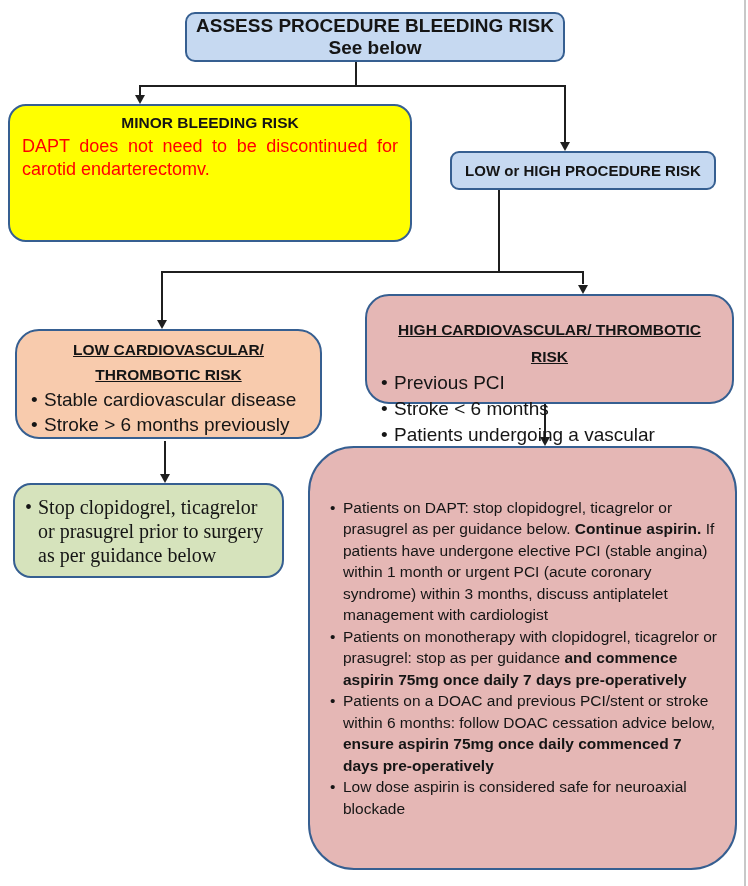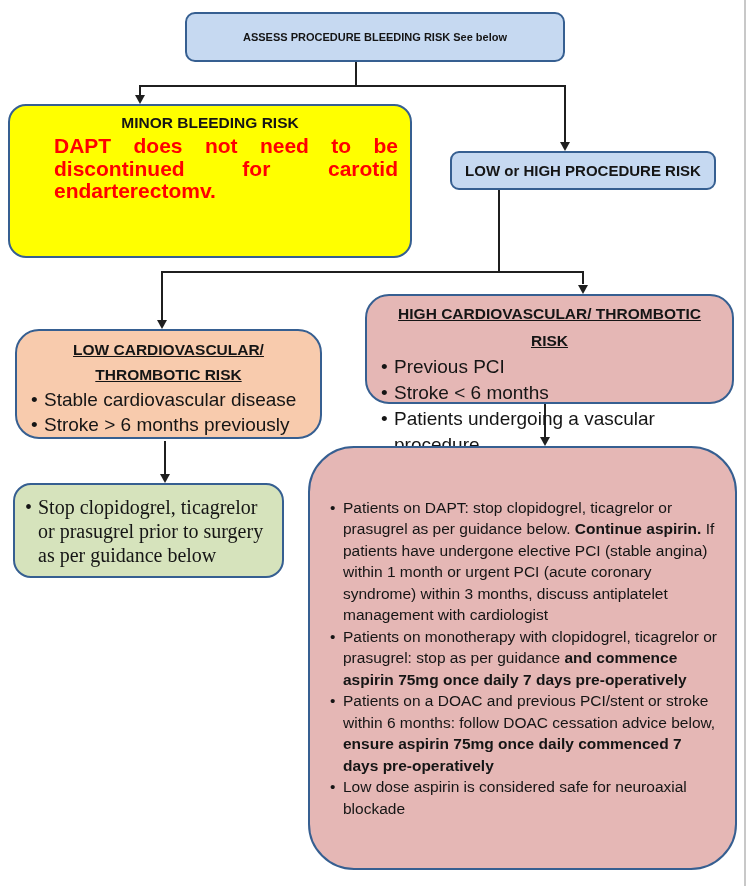--- a/index.html
+++ b/index.html
@@ -1,35 +1,35 @@
 <!DOCTYPE html>
 <html style="--blue-fill: #c6d9f1; --border-blue: #365f91; --yellow-fill: #ffff00; --peach-fill: #f8cbad; --rose-fill: #e5b7b5; --green-fill: #d6e3bc; --warning-red: #ff0000; --line-black: #1f1f1f; --page-rule-grey: #c8c8c8;"><head>
 <meta charset="utf-8">
 <style>
   html,body { margin:0; padding:0; background:#ffffff; }
   .canvas {
     position:relative; width:748px; height:886px; background:#ffffff;
     font-family:"Liberation Sans", sans-serif; color:#151515; overflow:hidden;
   }
   .box { position:absolute; box-sizing:border-box; border:2.5px solid var(--border-blue); }
-  .blue  { background:var(--blue-fill);  border-radius:10px; display:flex; align-items:center; justify-content:center; font-weight:bold; font-size:11px; text-align:center; }
+  .blue  { background:var(--blue-fill);  border-radius:10px; display:flex; align-items:center; justify-content:center; font-weight:bold; font-size:19px; text-align:center; }
   .yellow{ background:var(--yellow-fill); border-radius:18px; padding:5px 12px 4px 12px; }
   .peach { background:var(--peach-fill); border-radius:24px; padding:6px 14px; }
-  .rose  { background:var(--rose-fill);  border-radius:24px; padding:4px 14px; }
+  .rose  { background:var(--rose-fill);  border-radius:24px; padding:20px 14px; }
   .green { background:var(--green-fill); border-radius:18px; padding:10px 10px; }
   .bigrose { background:var(--rose-fill); border-radius:46px; padding:0 16px 0 20px;
              display:flex; flex-direction:column; justify-content:center; }
   .vline,.hline { position:absolute; background:var(--line-black); }
   .arrow-down { position:absolute; width:0; height:0;
     border-left:5px solid transparent; border-right:5px solid transparent;
     border-top:9px solid var(--line-black); }
   .box-title { font-weight:bold; text-align:center; font-size:15.5px; line-height:24px; }
   .u { text-decoration:underline; }
   .minor-body { font-size:15.5px; line-height:22.5px; text-align:justify; margin-top:1px; }
-  .warning { color:var(--warning-red); font-weight:bold; font-size:21px; line-height:22.5px; text-align:justify;margin-left:32px; }
+  .warning { color:var(--warning-red); font-weight:normal; font-size:18px; line-height:22.5px; text-align:justify; }
   ul.bullets { list-style:none; margin:0; padding:0; }
   ul.bullets li { position:relative; padding-left:13px; }
   ul.bullets li::before { content:"\2022"; position:absolute; left:0; top:0; }
   .cv-bullets { font-size:19px; line-height:26px; }
   .peach .cv-bullets, .peach .box-title { line-height:25px; }
   .green-bullets { font-size:20px; line-height:24px;font-family:Liberation Serif, serif; }
   .big-bullets { font-size:15.5px; line-height:21.5px; }
   .b { font-weight:bold; }
   .page-rule { position:absolute; }
 </style>
@@ -55,21 +55,21 @@
   <div class="vline" style="left:164px; top:441px; width:2px; height:35px;"></div>
   <div class="arrow-down" style="left:160px; top:474px;"></div>
 
   <div class="vline" style="left:544px; top:402px; width:2px; height:37px;"></div>
   <div class="arrow-down" style="left:540px; top:437px;"></div>
 
   <div class="box blue" style="left:185px; top:12px; width:380px; height:50px;">
     <span>ASSESS PROCEDURE BLEEDING RISK See below</span>
   </div>
 
-  <div class="box yellow" style="left:8px; top:104px; width:404px; height:154px;">
+  <div class="box yellow" style="left:8px; top:104px; width:404px; height:138px;">
     <div class="box-title">MINOR BLEEDING RISK</div>
     <div class="warning">DAPT does not need to be discontinued for carotid endarterectomv.</div>
   </div>
 
   <div class="box blue" style="left:450px; top:151px; width:266px; height:39px; border-radius:9px; font-size:15px;">
     <span>LOW or HIGH PROCEDURE RISK</span>
   </div>
 
   <div class="box rose" style="left:365px; top:294px; width:369px; height:110px;">
     <div class="box-title u" style="line-height:27px;">HIGH CARDIOVASCULAR/ THROMBOTIC RISK</div>

